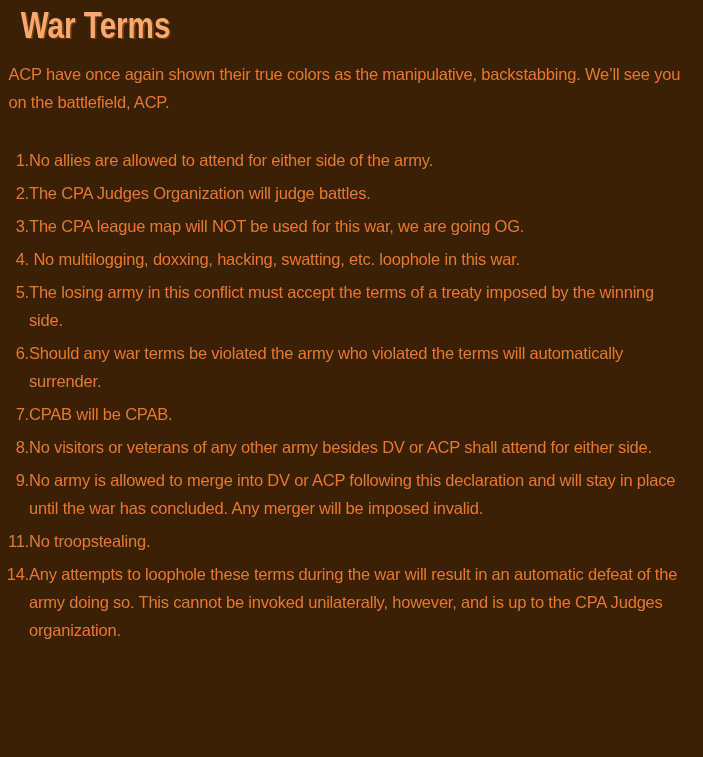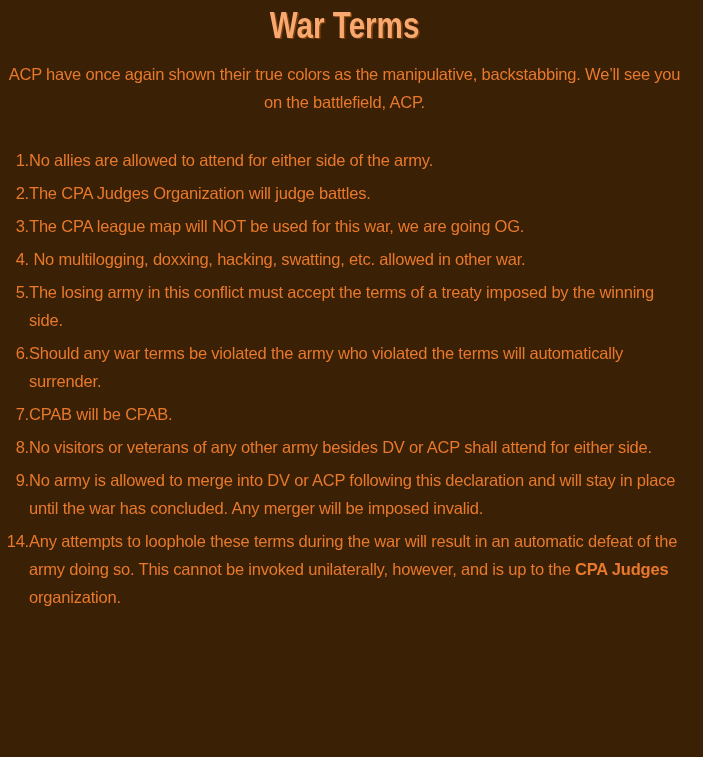--- a/index.html
+++ b/index.html
@@ -15,36 +15,35 @@
     overflow: hidden;
   }
   .page {
     box-sizing: border-box;
     width: 703px;
     height: 757px;
     padding: 5px 16px 8px 2px;
   }
   .title-row {
     margin: 0 0 12px 0;
-    text-align: center;
+    text-align: left;
   }
   .title {
     display: inline-block;
     font-size: 37px;
     font-weight: bold;
     color: #f9a96f;
     line-height: 1.15;
     transform: scaleX(0.8);
     text-shadow: 2px 1px 0 rgba(158, 78, 18, 0.65);
     white-space: nowrap;
   }
   .intro {
     margin: 0 auto 30px auto;
     max-width: 672px;
-    text-align: center;
     font-size: 16.5px;
     line-height: 28px;
     letter-spacing: -0.2px;
   }
   ol.terms {
     list-style: none;
     margin: 0;
     padding: 0;
   }
   li.term {
@@ -57,21 +56,21 @@
   }
   .num {
     flex: 0 0 27px;
     text-align: right;
   }
   .txt {
     flex: 1;
     white-space: pre-wrap;
   }
   .txt strong {
-    font-weight: bold;
+    font-weight: normal;
   }
 </style>
 </head>
 <body>
 
 <div class="page">
   <h1 class="title-row"><span class="title">War Terms</span></h1>
 
   <p class="intro">ACP have once again shown their true colors as the manipulative, backstabbing. We’ll see you on the battlefield, ACP.</p>
 
@@ -83,21 +82,21 @@
       <li class="term">
         <span class="num">2.</span>
         <span class="txt"><span>The CPA Judges Organization will judge battles.</span></span>
       </li>
       <li class="term">
         <span class="num">3.</span>
         <span class="txt"><span>The CPA league map will NOT be used for this war, we are going OG.</span></span>
       </li>
       <li class="term">
         <span class="num">4.</span>
-        <span class="txt"><span> No multilogging, doxxing, hacking, swatting, etc. allowed in other war.</span></span>
+        <span class="txt"><span> No multilogging, doxxing, hacking, swatting, etc. loophole in this war.</span></span>
       </li>
       <li class="term">
         <span class="num">5.</span>
         <span class="txt"><span>The losing army in this conflict must accept the terms of a treaty imposed by the winning side.</span></span>
       </li>
       <li class="term">
         <span class="num">6.</span>
         <span class="txt"><span>Should any war terms be violated the army who violated the terms will automatically surrender.</span></span>
       </li>
       <li class="term">
@@ -106,17 +105,21 @@
       </li>
       <li class="term">
         <span class="num">8.</span>
         <span class="txt"><span>No visitors or veterans of any other army besides DV or ACP shall attend for either side.</span></span>
       </li>
       <li class="term">
         <span class="num">9.</span>
         <span class="txt"><span>No army is allowed to merge into DV or ACP following this declaration and will stay in place until the war has concluded. Any merger will be imposed invalid.</span></span>
       </li>
       <li class="term">
+        <span class="num">11.</span>
+        <span class="txt"><span>No troopstealing.</span></span>
+      </li>
+      <li class="term">
         <span class="num">14.</span>
         <span class="txt"><span>Any attempts to loophole these terms during the war will result in an automatic defeat of the army doing so. This cannot be invoked unilaterally, however, and is up to the </span><strong>CPA Judges</strong><span> organization.</span></span>
       </li>
     </ol>
 </div>
 
 </body></html>

